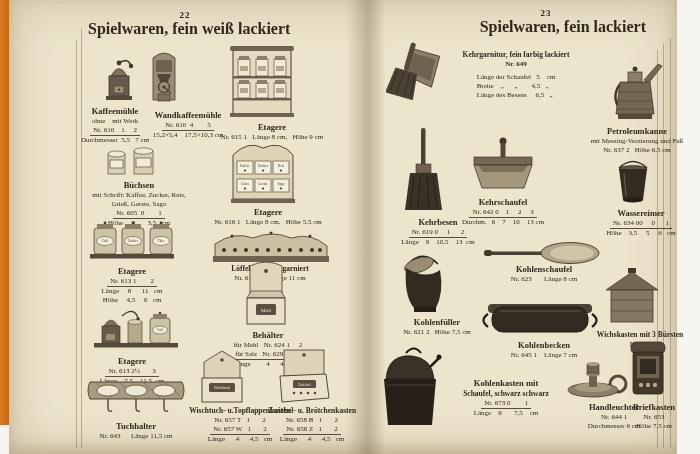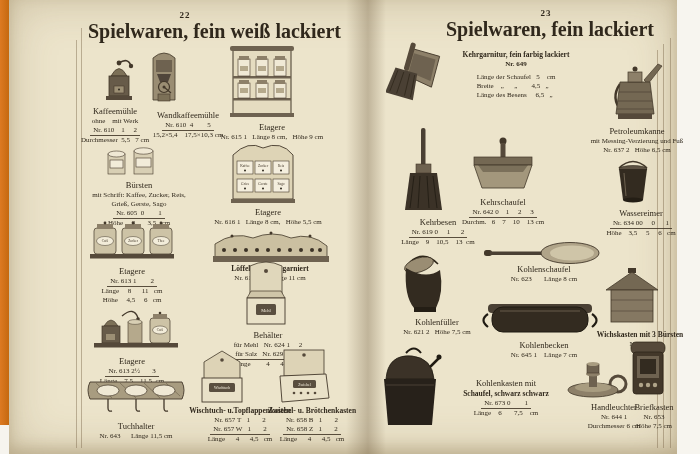--- a/index.html
+++ b/index.html
@@ -10,23 +10,23 @@
          box-shadow:inset 0 0 46px rgba(118,94,52,.28), inset 0 -6px 14px rgba(118,94,52,.25);}
   .rightwhite{position:absolute;left:677px;top:0;width:23px;height:454px;background:#f7f5ef;}
   .spine{position:absolute;left:0;top:0;width:9px;height:425px;
          background:linear-gradient(90deg,var(--spine,#dd7a22),#c5690f);}
   .spinebelow{position:absolute;left:0;top:425px;width:9px;height:29px;background:#f6f4ee;}
   .gutter{position:absolute;left:346px;top:0;width:40px;height:454px;
           background:linear-gradient(90deg,rgba(101,81,52,0),rgba(101,81,52,.32) 55%,rgba(101,81,52,0));}
   .edge{position:absolute;width:1px;background:rgba(125,105,75,.45);}
   .pagehead{position:absolute;text-align:center;}
   .pagenum{font-weight:bold;font-size:9px;letter-spacing:1px;}
-  .ptitle{font-weight:bold;font-size:20px;white-space:nowrap;}
+  .ptitle{font-weight:bold;font-size:16px;white-space:nowrap;text-align:right;}
   .item{position:absolute;text-align:center;line-height:1.3;}
-  .iname{font-size:8.5px;font-weight:normal;}
+  .iname{font-size:8.5px;font-weight:bold;}
   .iname2{font-size:7.5px;font-weight:bold;}
   .sub,.row{font-size:7px;white-space:pre;}
   .nr{font-size:7px;white-space:pre;width:fit-content;margin:0 auto;
       border-bottom:1px solid rgba(64,52,36,.85);padding:0 3px;}
   .nr.norule{border-bottom:none;}
   .rowsL{width:fit-content;margin:4px auto;text-align:left;}
   .illus{position:absolute;}
 </style>
 </head>
 <body>
@@ -120,21 +120,21 @@
     <g stroke="#43382a" stroke-width="0.6">
       <rect x="6" y="7" width="17" height="20" fill="#d8cfb4"></rect>
       <ellipse cx="14.5" cy="7" rx="8.5" ry="3" fill="#efe8d4"></ellipse>
       <rect x="8" y="13" width="13" height="8" fill="#f2ecd9"></rect>
       <rect x="32" y="4" width="19" height="23" fill="#d8cfb4"></rect>
       <ellipse cx="41.5" cy="4" rx="9.5" ry="3.2" fill="#efe8d4"></ellipse>
       <rect x="34" y="11" width="15" height="9" fill="#f2ecd9"></rect>
     </g>
   </svg>
   <div class="item" style="left:80px;top:180px;width:118px">
-    <div class="iname">Bürsten</div>
+    <div class="iname">Büchsen</div>
     <div class="sub">mit Schrift: Kaffee, Zucker, Reis,</div>
     <div class="sub">Grieß, Gerste, Sago</div>
     <div class="nr">Nr. 605  0        1</div>
     <div class="row">Höhe     3       3,5   cm</div>
   </div>
 
   <svg class="illus" style="left:230px;top:141px" width="66" height="64" viewBox="0 0 66 64">
     <path d="M3 14 q15 -15 30 -7 q18 -8 30 7 v44 h-60 z" fill="#ded4b6" stroke="#43382a" stroke-width="0.9"></path>
     <g fill="#f4eedd" stroke="#43382a" stroke-width="0.6">
       <rect x="7" y="20" width="16" height="13"></rect>

